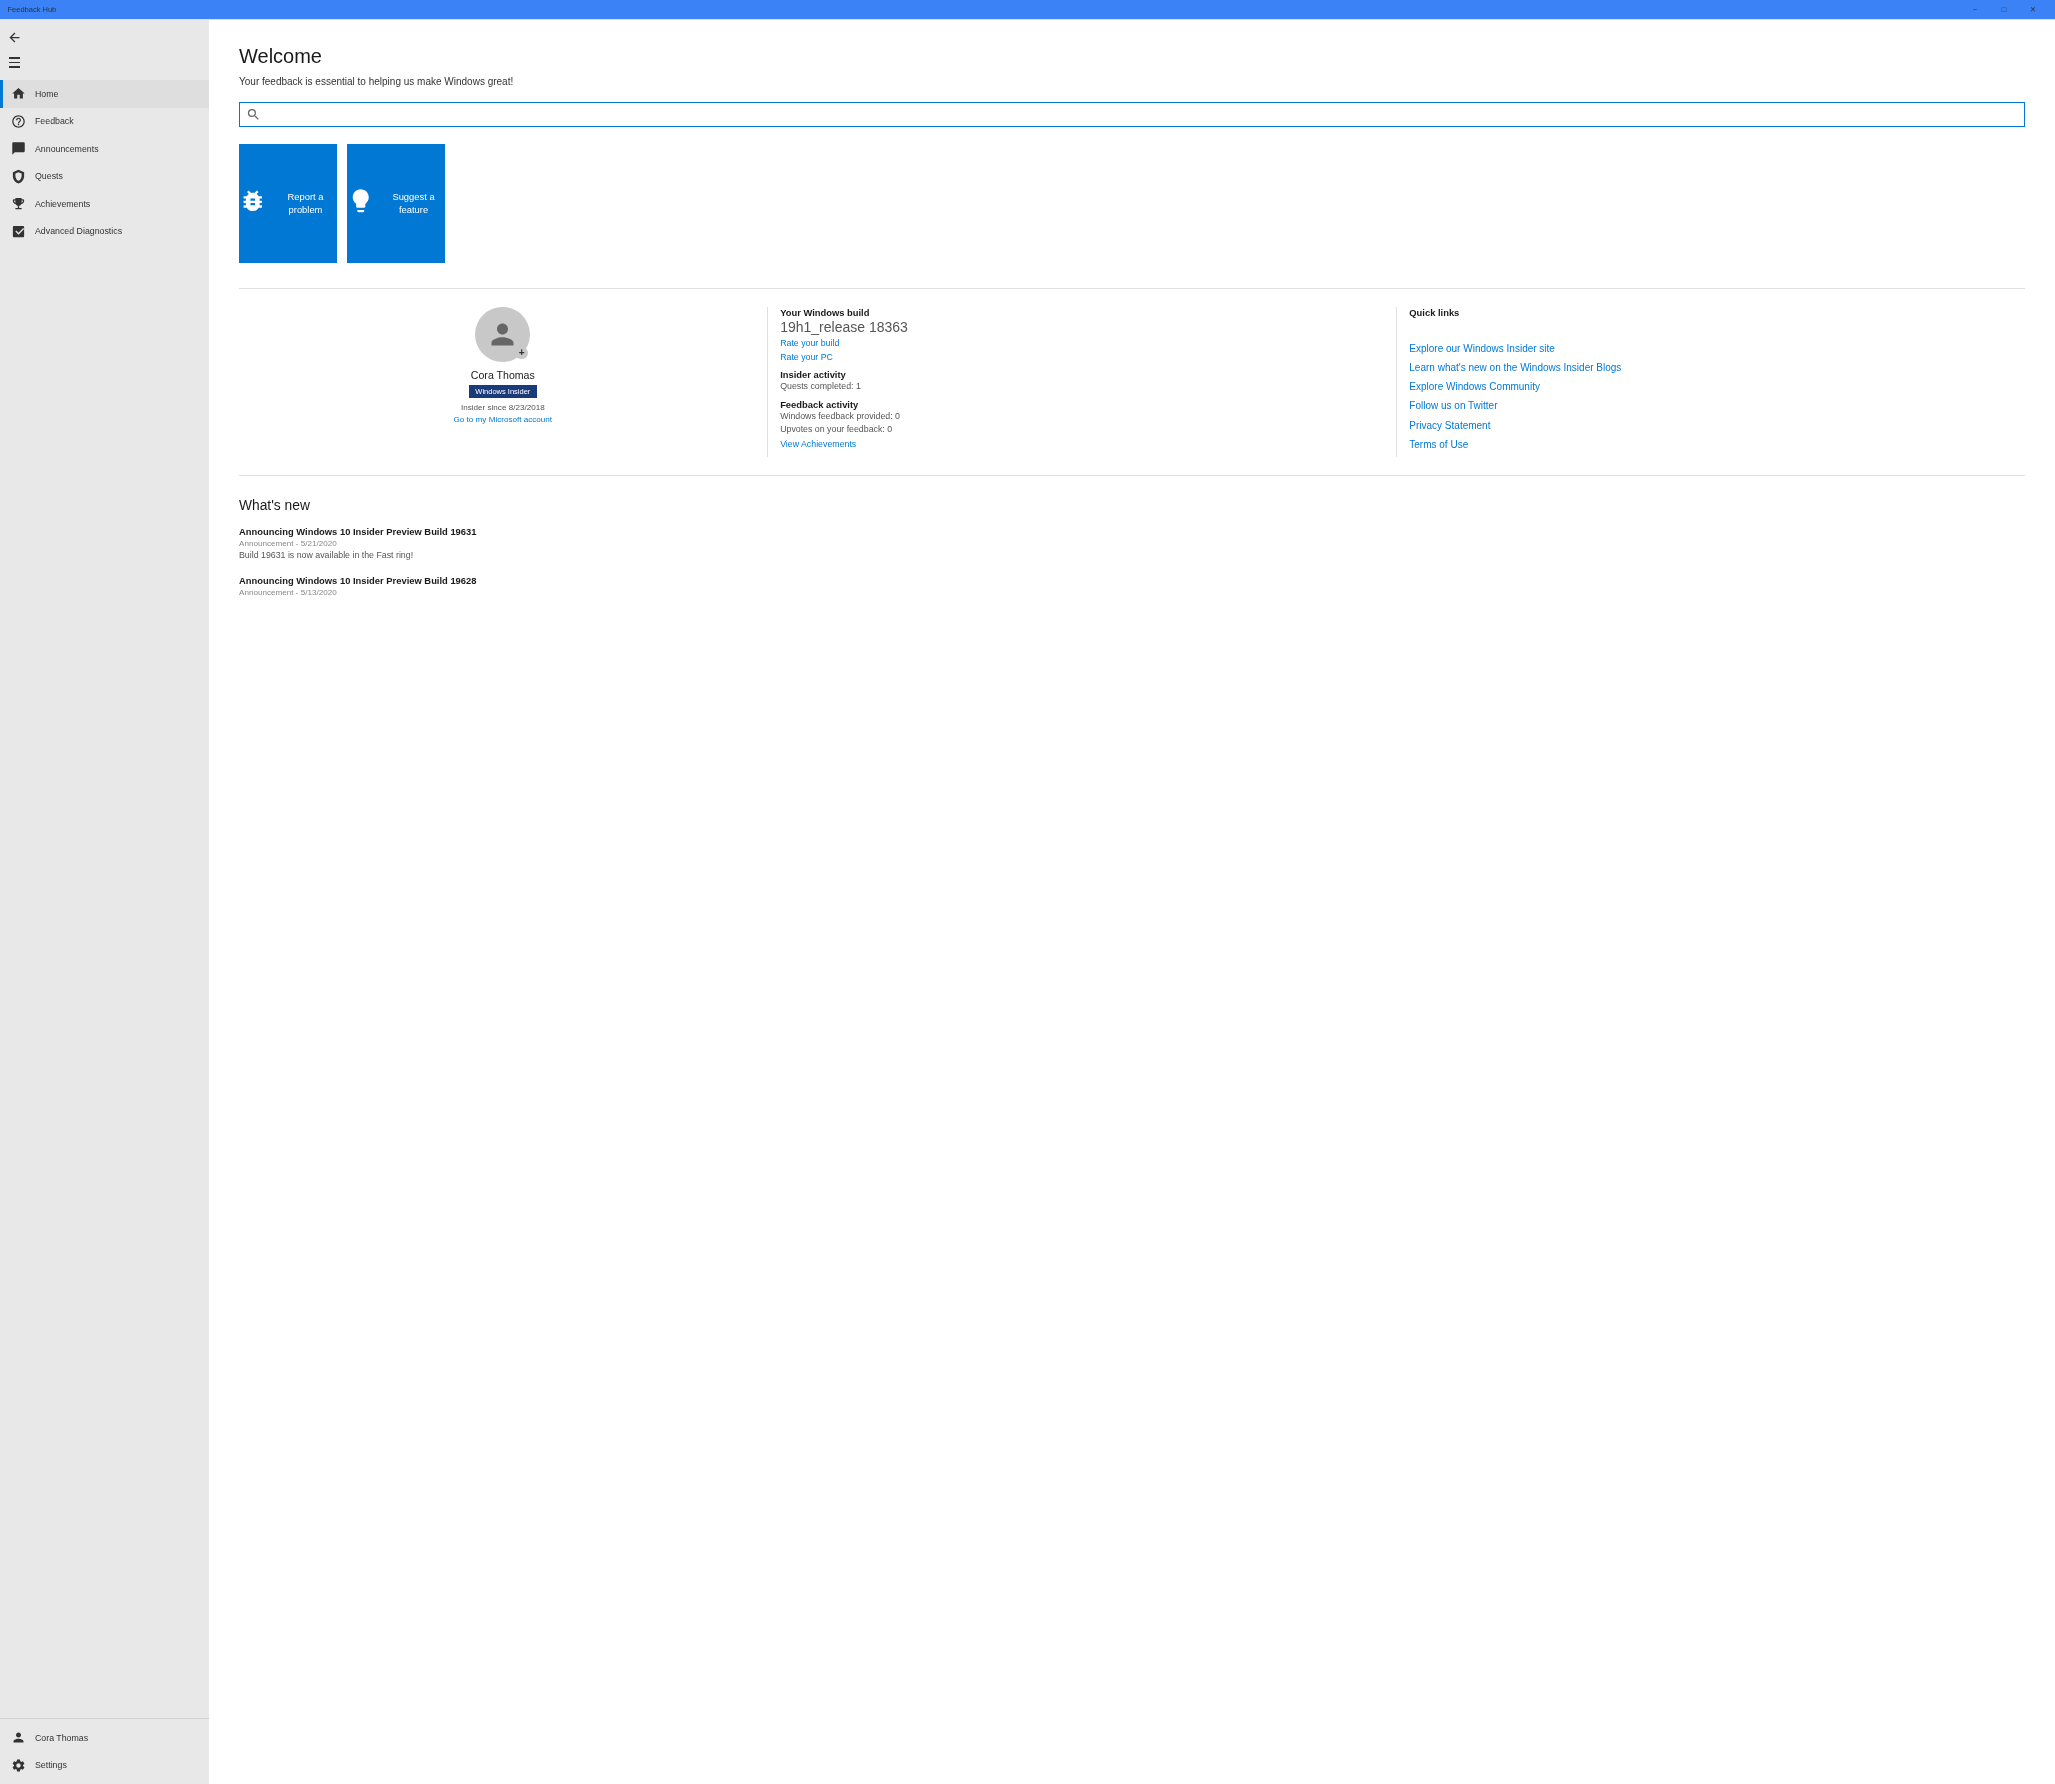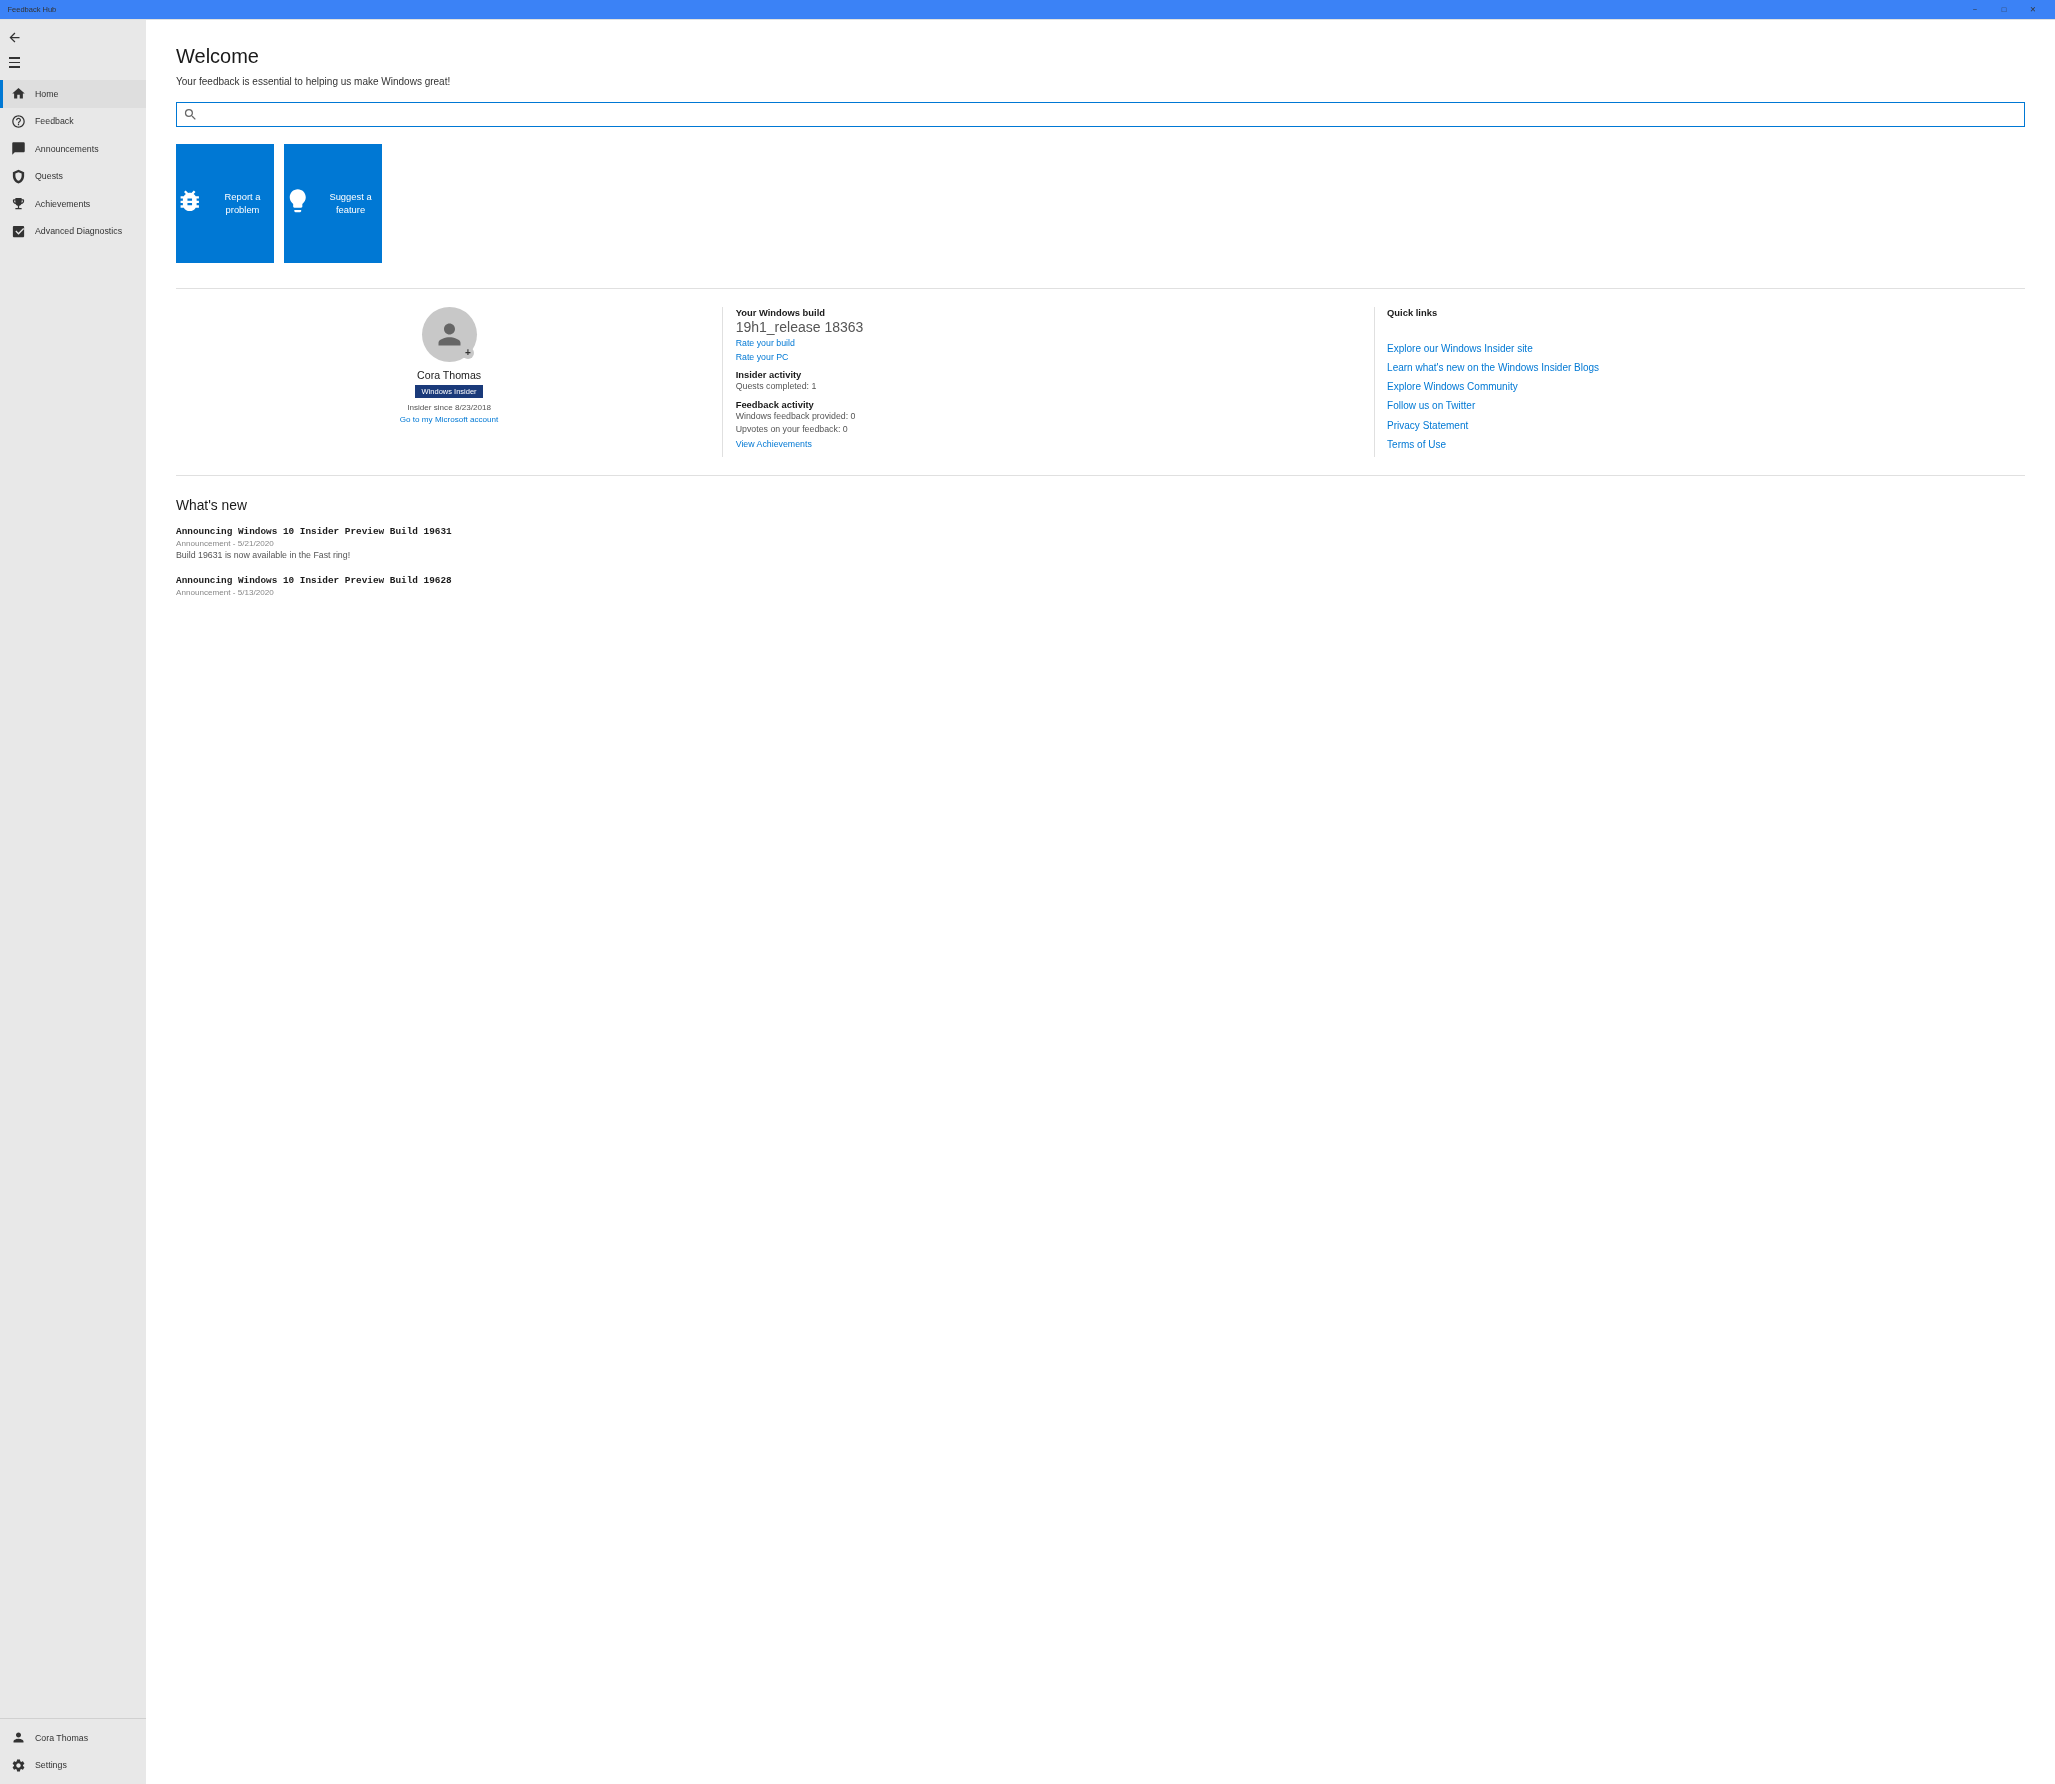--- a/index.html
+++ b/index.html
@@ -39,21 +39,21 @@
 
     
     .app-container {
       display: flex;
       flex: 1;
       overflow: hidden;
     }
 
     
     .sidebar {
-      width: 146px;
+      width: 209px;
       background: #e8e8e8;
       display: flex;
       flex-direction: column;
       flex-shrink: 0;
       overflow: hidden;
     }
     .sidebar-top {
       padding: 5px 0;
     }
     .sidebar-back {
@@ -334,21 +334,20 @@
     }
     .news-item {
       margin-bottom: 15px;
       cursor: pointer;
     }
     .news-item-title {
       font-size: 9.4px;
       font-weight: 600;
       color: #1a1a1a;
       margin-bottom: 1.9px;
-      font-family: Liberation Mono, monospace;
     }
     .news-item-meta {
       font-size: 8.1px;
       color: #888;
       margin-bottom: 2.5px;
     }
     .news-item-desc {
       font-size: 8.8px;
       color: #555;
     }

